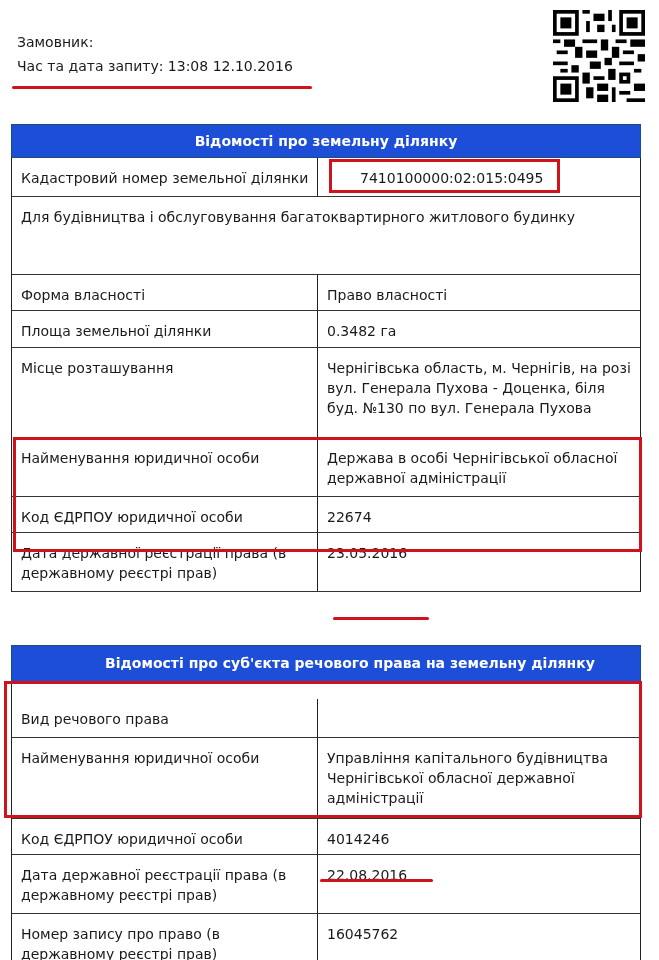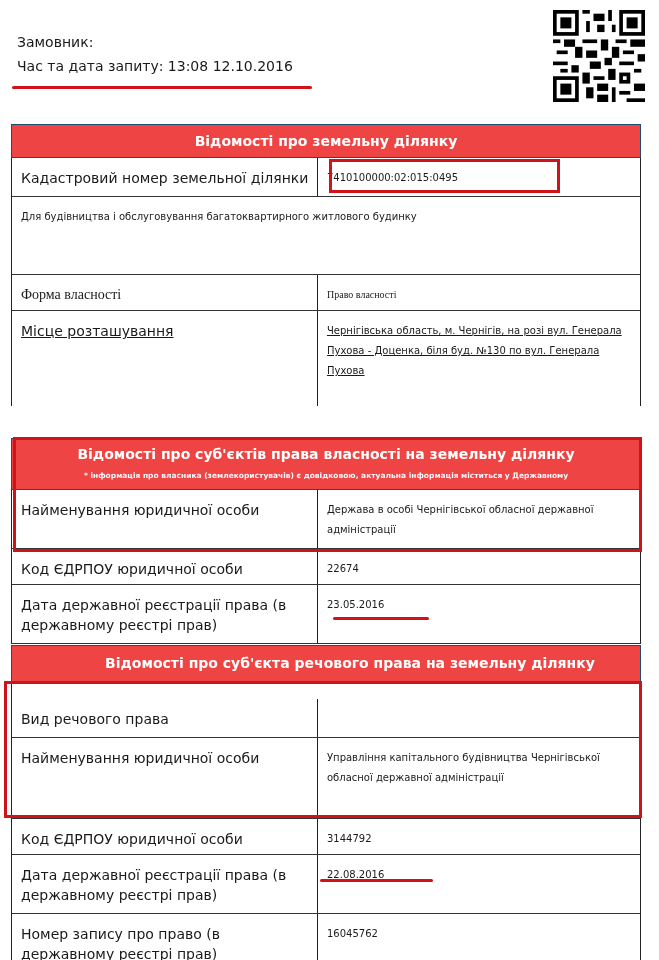--- a/index.html
+++ b/index.html
@@ -5,28 +5,28 @@
     html, body { margin: 0; padding: 0; background: #ffffff; }
     body {
       width: 659px; height: 960px; position: relative; overflow: hidden;
       font-family: "DejaVu Sans", sans-serif; color: #1a1a1a;
     }
     .customer { position: absolute; left: 17px; top: 34px; font-size: 14px; text-align: center; }
     .request-time { position: absolute; left: 17px; top: 58px; font-size: 14px; }
     .underline-red { position: absolute; background: #d0121b; height: 3px; border-radius: 2px; }
     .qr { position: absolute; left: 553px; top: 10px; width: 92px; height: 92px; }
     .section-header {
-      background: #ef4444; color: #ffffff; text-align: center;
+      background: #1d4ed8; color: #ffffff; text-align: center;
       font-weight: bold; font-size: 14px;
       border: 1px solid #1d4f73; border-bottom: 1.5px solid #1d4f73;
     }
     .section-note { display: block; font-size: 7.5px; font-weight: bold; margin-top: 4px; color: #f3f8fc; }
     .row { display: flex; border-left: 1.5px solid #222; border-right: 1.5px solid #222; border-bottom: 1.5px solid #333; }
     .cell-label { width: 306px; padding: 10px 8px 8px 9px; border-right: 1.5px solid #222; font-size: 14px; line-height: 20px; box-sizing: border-box; }
-    .cell-value { flex: 1; padding: 10px 8px 8px 9px; font-size: 10px; line-height: 20px; box-sizing: border-box; }
+    .cell-value { flex: 1; padding: 10px 8px 8px 9px; font-size: 14px; line-height: 20px; box-sizing: border-box; }
     .block { position: absolute; left: 11px; width: 630px; }
     .red-box { position: absolute; border: 3px solid #d0121b; box-sizing: border-box; pointer-events: none; }
   </style>
 </head>
 <body>
 
 <div class="customer">Замовник:</div>
 <div class="request-time">Час та дата запиту: 13:08 12.10.2016</div>
 <div class="underline-red" style="left:12px;top:86px;width:300px;"></div>
 
@@ -79,43 +79,43 @@
       <rect x="22" y="20" width="3" height="2"></rect>
       <rect x="20" y="24" width="5" height="1"></rect>
     <rect x="12" y="23" width="3" height="2"></rect>
   </g>
 </svg>
 
 <div class="block" style="top:124px;">
   <div class="section-header" style="height:32px;line-height:32px;">
     <span>Відомості про земельну ділянку</span>
   </div>
-  <div class="row" style="height:38px;">
+  <div class="row" style="height:38px;gap:33px;">
     <div class="cell-label">Кадастровий номер земельної ділянки</div>
     <div class="cell-value">7410100000:02:015:0495</div>
   </div>
   <div class="row" style="height:77px;">
     <div class="cell-value">Для будівництва і обслуговування багатоквартирного житлового будинку</div>
   </div>
-  <div class="row" style="height:35px;font-family:Liberation Serif, serif;">
+  <div class="row" style="height:35px;">
     <div class="cell-label">Форма власності</div>
     <div class="cell-value">Право власності</div>
   </div>
-  <div class="row" style="height:95px;border-bottom:none;text-decoration:underline;">
+  <div class="row" style="height:36px;">
+    <div class="cell-label">Площа земельної ділянки</div>
+    <div class="cell-value">0.3482 га</div>
+  </div>
+  <div class="row" style="height:95px;border-bottom:none;">
     <div class="cell-label">Місце розташування</div>
     <div class="cell-value">Чернігівська область, м. Чернігів, на розі вул. Генерала Пухова - Доценка, біля буд. №130 по вул. Генерала Пухова</div>
   </div>
 </div>
 <div class="red-box" style="left:329px;top:159px;width:231px;height:34px;"></div>
 
 <div class="block" style="top:438px;">
-  <div class="section-header" style="height:52px;padding-top:6px;box-sizing:border-box;line-height:18px;">
-    <span>Відомості про суб'єктів права власності на земельну ділянку</span>
-    <span class="section-note">* інформація про власника (землекористувачів) є довідковою, актуальна інформація міститься у Державному</span>
-  </div>
   <div class="row" style="height:58px;">
     <div class="cell-label">Найменування юридичної особи</div>
     <div class="cell-value">Держава в особі Чернігівської обласної державної адміністрації</div>
   </div>
   <div class="row" style="height:35px;">
     <div class="cell-label">Код ЄДРПОУ юридичної особи</div>
     <div class="cell-value">22674</div>
   </div>
   <div class="row" style="height:58px;">
     <div class="cell-label">Дата державної реєстрації права (в державному реєстрі прав)</div>
@@ -131,21 +131,21 @@
   </div>
   <div class="row" style="height:55px;align-items:flex-end;">
     <div class="cell-label">Вид речового права</div>
   </div>
   <div class="row" style="height:80px;">
     <div class="cell-label">Найменування юридичної особи</div>
     <div class="cell-value">Управління капітального будівництва Чернігівської обласної державної адміністрації</div>
   </div>
   <div class="row" style="height:35px;">
     <div class="cell-label">Код ЄДРПОУ юридичної особи</div>
-    <div class="cell-value">3144792</div>
+    <div class="cell-value">4014246</div>
   </div>
   <div class="row" style="height:58px;">
     <div class="cell-label">Дата державної реєстрації права (в державному реєстрі прав)</div>
     <div class="cell-value">22.08.2016</div>
   </div>
   <div class="row" style="height:70px;border-bottom:none;">
     <div class="cell-label">Номер запису про право (в державному реєстрі прав)</div>
     <div class="cell-value">16045762</div>
   </div>
 </div>

